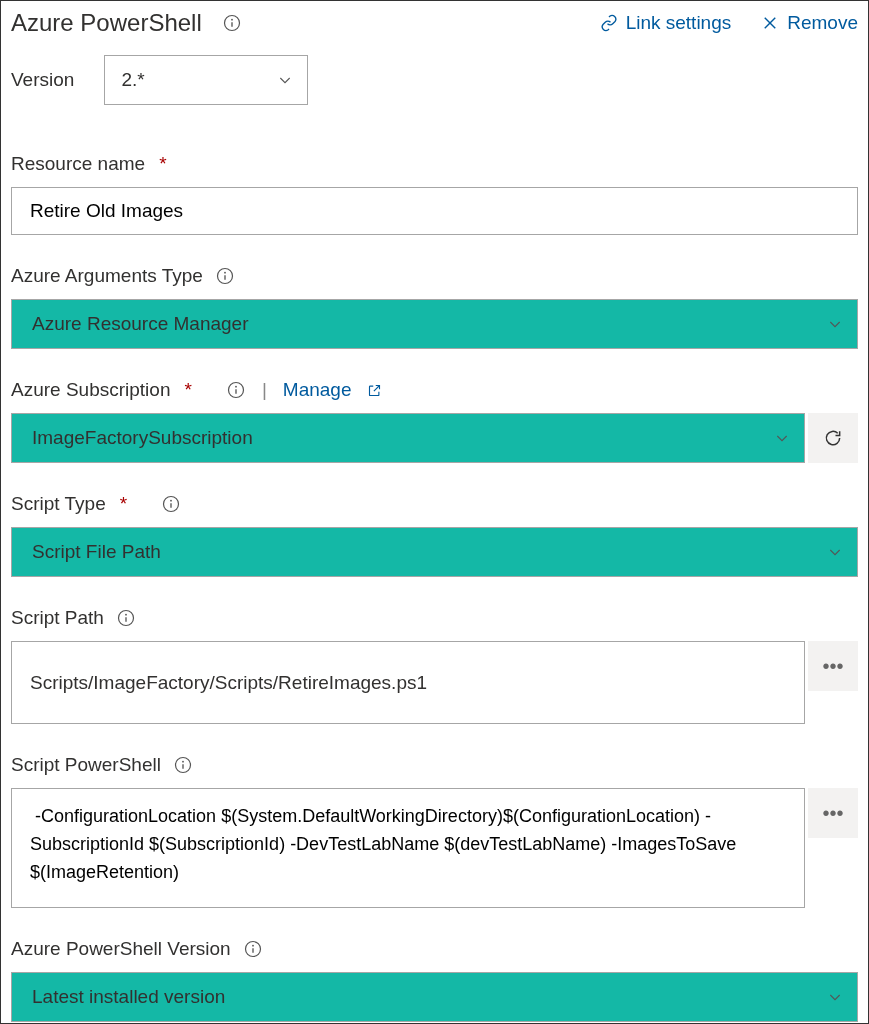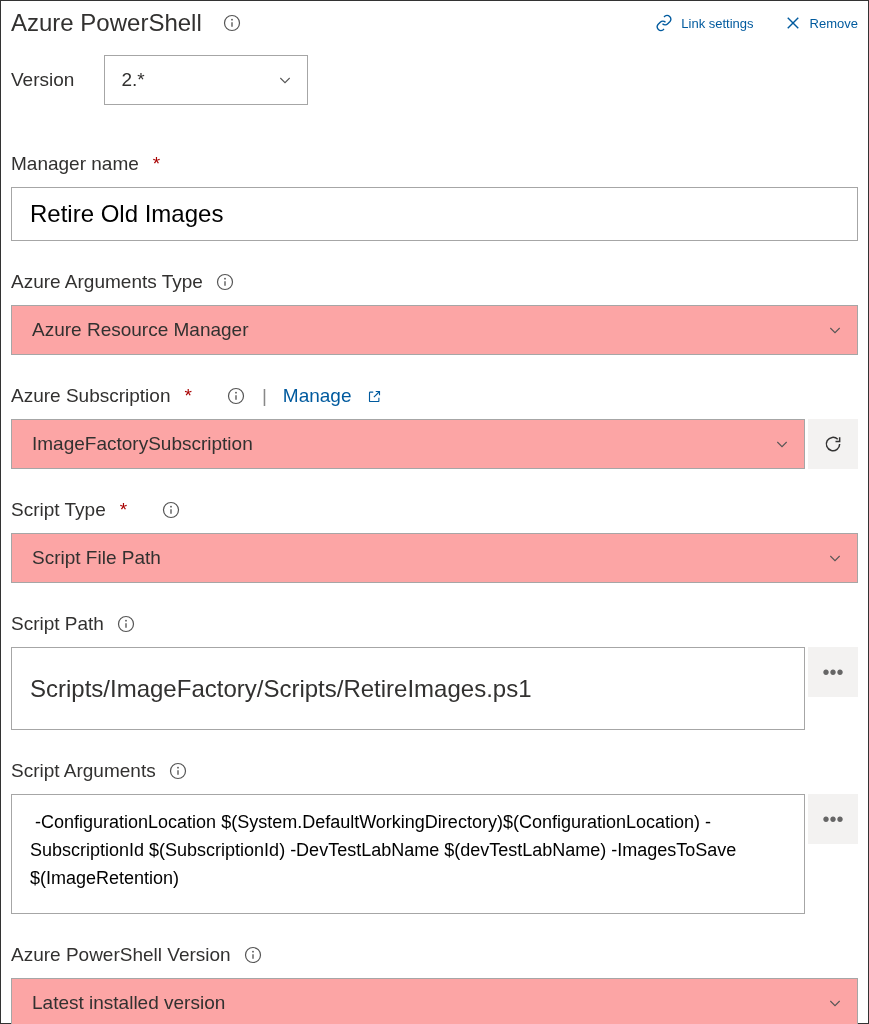--- a/index.html
+++ b/index.html
@@ -28,21 +28,21 @@
   .info-icon {
     display: inline-flex;
     align-items: center;
     justify-content: center;
     width: 20px; height: 20px;
   }
   .info-icon svg { width: 18px; height: 18px; stroke: #555; fill: none; }
   .header-links { display: flex; gap: 30px; align-items: center; }
   .link-item {
     display: flex; align-items: center; gap: 8px;
-    color: #005A9E; font-size: 13px; cursor: pointer;
+    color: #005A9E; font-size: 19px; cursor: pointer;
   }
   .link-item svg { width: 18px; height: 18px; }
   .version-row { display: flex; align-items: center; gap: 30px; margin-bottom: 48px; }
   .version-label { font-size: 19px; color: #323130; }
   .select-box {
     border: 1px solid #a6a6a6;
     background: #fff;
     display: flex;
     align-items: center;
     justify-content: space-between;
@@ -59,36 +59,36 @@
     display: flex; align-items: center; gap: 12px;
     margin-bottom: 12px; font-size: 19px; color: #323130;
   }
   .req { color: #a80000; margin-left: 2px; }
   .pipe-sep { color: #888; margin: 0 4px; }
   .manage-link { color: #005A9E; cursor: pointer; display: inline-flex; align-items: center; gap: 16px; }
   .text-input {
     width: 100%;
     border: 1px solid #a6a6a6;
     padding: 12px 18px;
-    font-size: 24px;
+    font-size: 19px;
     font-family: inherit;
     outline: none;
     background: #fff;
   }
   .select-wide {
     width: 100%;
     border: 1px solid #a6a6a6;
     display: flex;
     align-items: center;
     justify-content: space-between;
     padding: 0 14px 0 20px;
     height: 50px;
     font-size: 19px;
     cursor: pointer;
-    background: #fca5a5;
+    background: #14b8a6;
   }
   .row-with-btn { display: flex; gap: 3px; align-items: flex-start; }
   .row-with-btn .select-wide,
   .row-with-btn .text-input,
   .row-with-btn .textarea { flex: 1; }
   .icon-btn {
     width: 50px; height: 50px;
     background: #f3f2f1;
     display: flex; align-items: center; justify-content: center;
     cursor: pointer;
@@ -157,21 +157,21 @@
     <div class="select-box">
       <span>2.*</span>
       <svg class="chevron" viewBox="0 0 24 24">
           <path d="M5 9l7 7 7-7"></path>
         </svg>
     </div>
   </div>
 
   <div class="field-block">
     <div class="field-label-row">
-      <span>Manager name</span>
+      <span>Resource name</span>
         <span class="req">*</span>
     </div>
     <input class="text-input" value="Retire Old Images" style="">
   </div>
 
   <div class="field-block">
     <div class="field-label-row">
       <span>Azure Arguments Type</span>
       <span class="info-icon">
         <svg viewBox="0 0 24 24">
@@ -261,21 +261,21 @@
         <span>Scripts/ImageFactory/Scripts/RetireImages.ps1</span>
       </div>
       <div class="ellipsis-btn">
         <span class="dots">•••</span>
       </div>
     </div>
   </div>
 
   <div class="field-block">
     <div class="field-label-row">
-      <span>Script Arguments</span>
+      <span>Script PowerShell</span>
       <span class="info-icon">
         <svg viewBox="0 0 24 24">
             <circle cx="12" cy="12" r="10" stroke-width="1.6"></circle>
             <circle cx="12" cy="7.5" r="1.2" fill="#555" stroke="none"></circle>
             <line x1="12" y1="11" x2="12" y2="17" stroke-width="1.8"></line>
           </svg>
       </span>
     </div>
     <div class="row-with-btn">
       <textarea class="textarea args" style=""> -ConfigurationLocation $(System.DefaultWorkingDirectory)$(ConfigurationLocation) -SubscriptionId $(SubscriptionId) -DevTestLabName $(devTestLabName) -ImagesToSave $(ImageRetention)</textarea>

